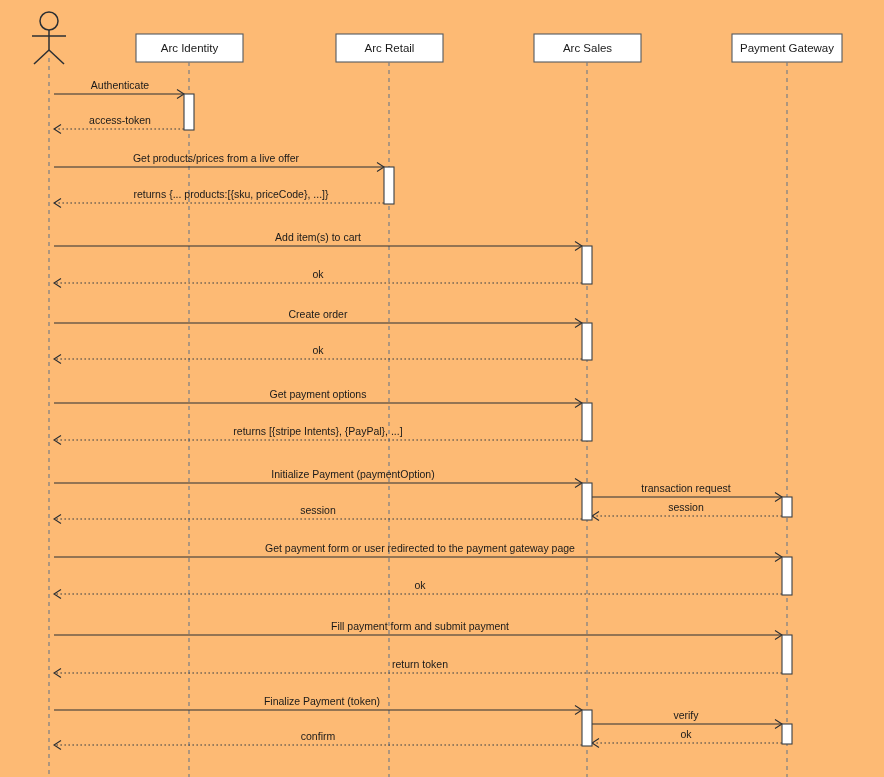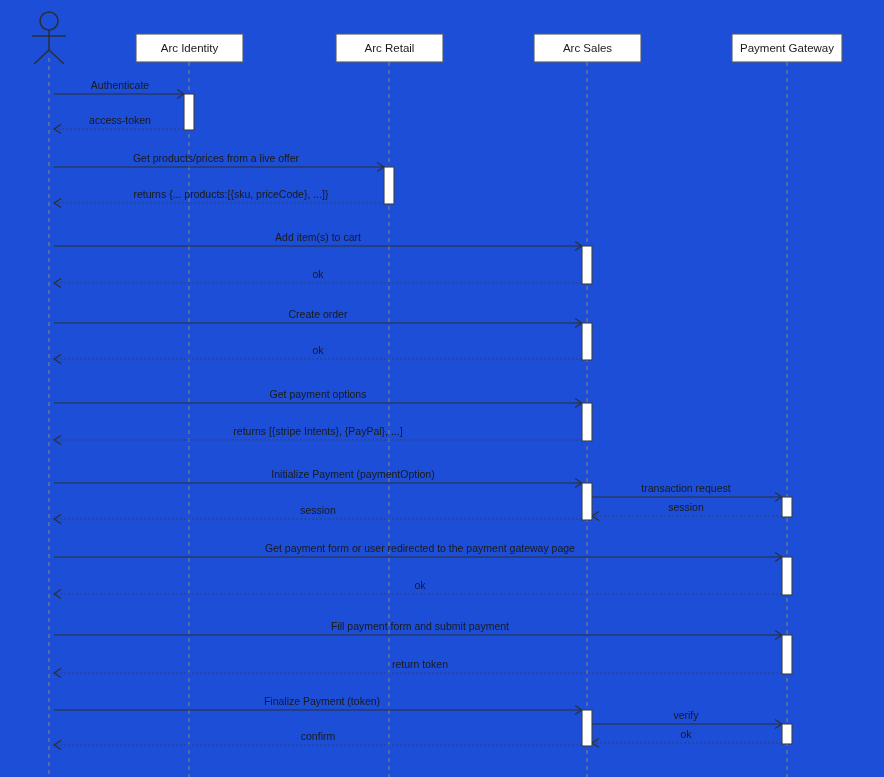--- a/index.html
+++ b/index.html
@@ -10,21 +10,21 @@
   body {
     width: 884px;
     height: 777px;
     font-family: "Liberation Sans", sans-serif;
     overflow: hidden;
   }
   #canvas {
     position: relative;
     width: 884px;
     height: 777px;
-    background: #1d4ed8;
+    background: #fdba74;
   }
   #diagram {
     position: absolute;
     top: 0;
     left: 0;
   }
   .lifeline-label {
     font-size: 11.5px;
     fill: #1a1a1a;
     text-anchor: middle;

